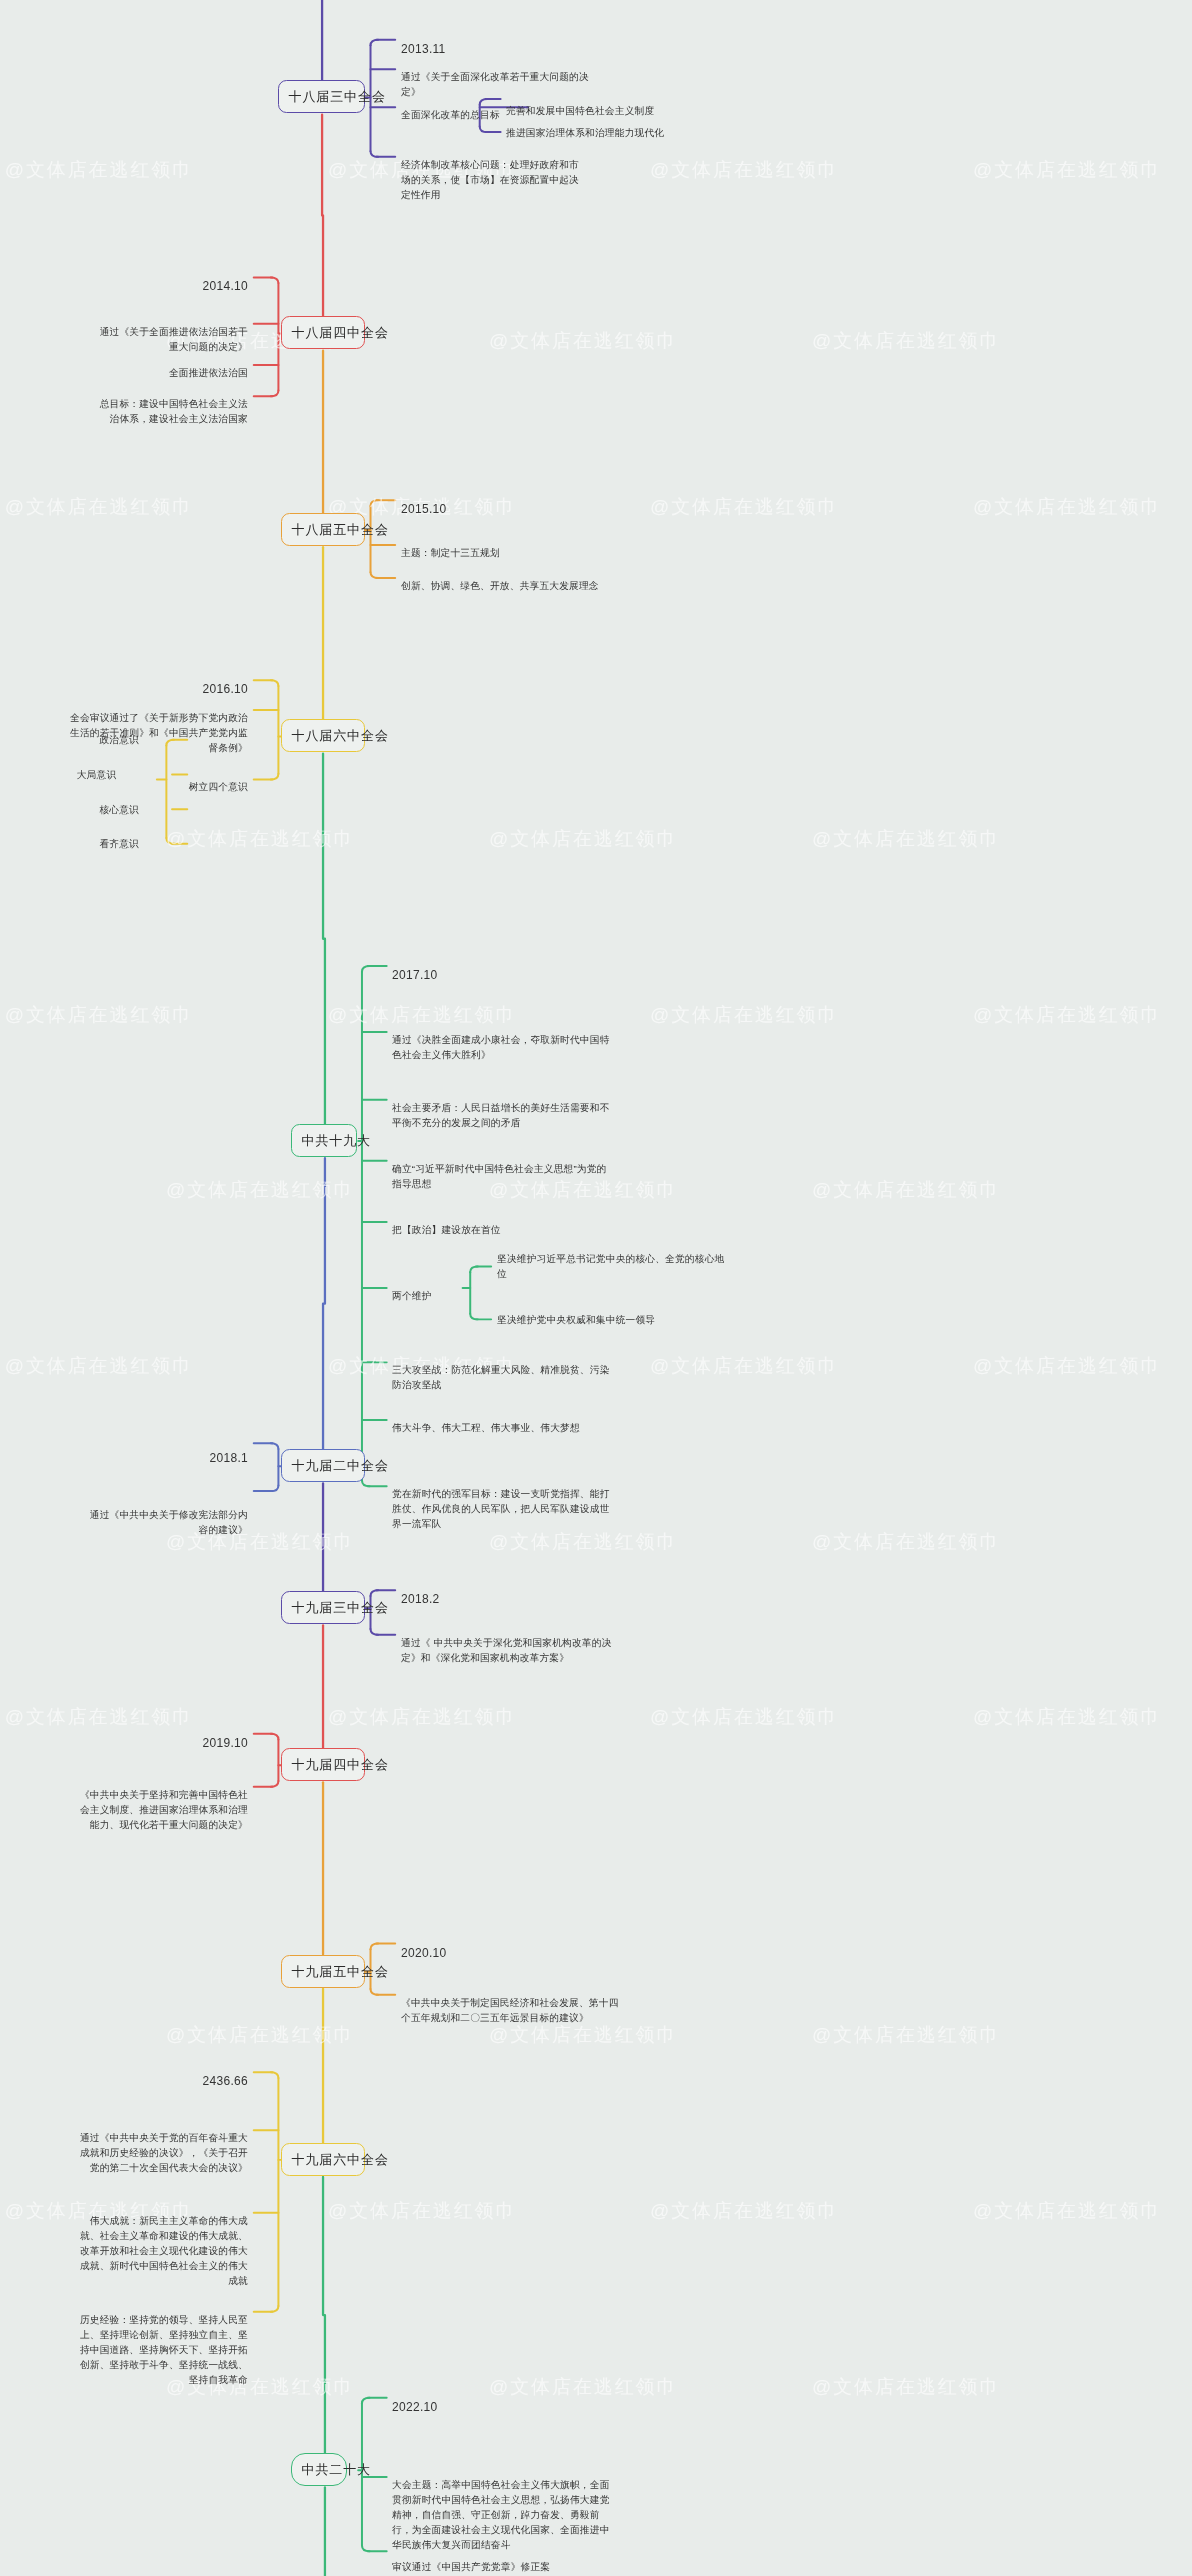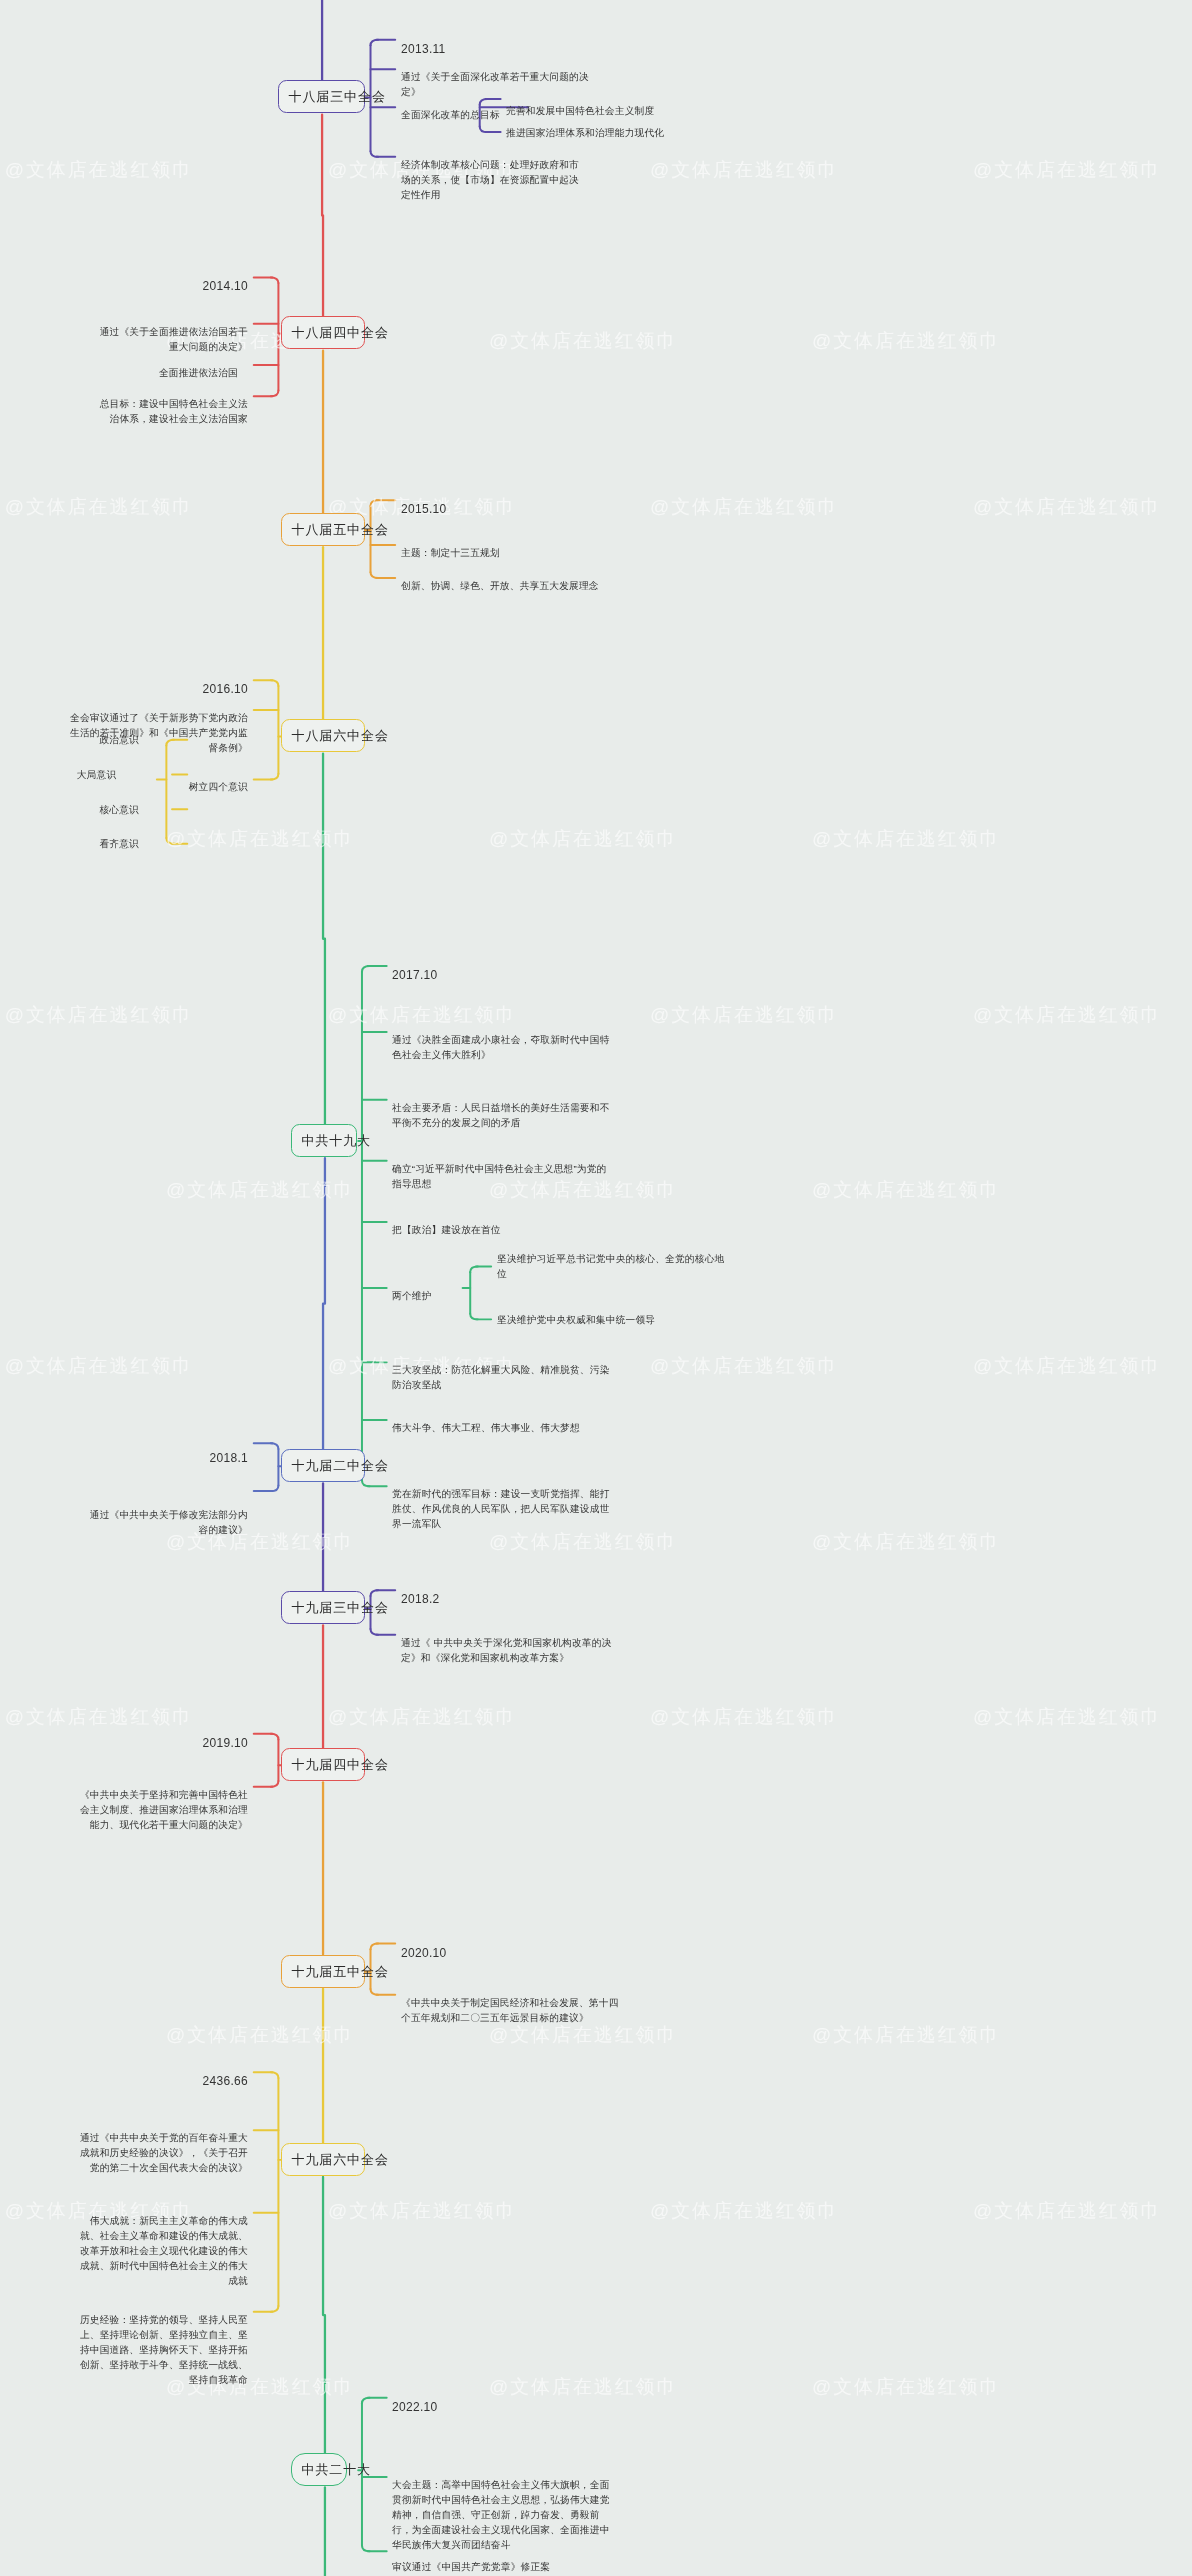--- a/index.html
+++ b/index.html
@@ -219,21 +219,21 @@
       <div class="node" style="left: 278px; top: 80px; width: 87px; border-color: rgb(91, 75, 168);">十八届三中全会</div>
       <div class="leaf r date" style="width: 114px; left: 401px; top: 40px; transform: none; margin-top: 0px; position: absolute; white-space: normal;">2013.11</div>
       <div class="leaf r" style="width: 199px; left: 401px; top: 69px; transform: none; margin-top: 0px; position: absolute; white-space: normal;">通过《关于全面深化改革若干重大问题的决定》</div>
       <div class="leaf r" style="width: 123px; left: 401px; top: 107px; transform: none; margin-top: 0px; position: absolute; white-space: normal;">全面深化改革的总目标</div>
       <div class="leaf r" style="width: 199px; left: 506px; white-space: normal; top: 103px;">完善和发展中国特色社会主义制度</div>
       <div class="leaf r" style="width: 204px; left: 506px; white-space: normal; top: 125px;">推进国家治理体系和治理能力现代化</div>
       <div class="leaf r" style="width: 180px; left: 401px; top: 157px; transform: none; margin-top: 0px; position: absolute; white-space: normal;">经济体制改革核心问题：处理好政府和市场的关系，使【市场】在资源配置中起决定性作用</div>
       <div class="node" style="left: 281px; top: 316px; width: 84px; border-color: rgb(224, 82, 82);">十八届四中全会</div>
       <div class="leaf l date" style="width: 76px; left: 172px; top: 277px; transform: none; margin-top: 0px; position: absolute; white-space: normal;">2014.10</div>
       <div class="leaf l" style="width: 157px; left: 91px; top: 324px; transform: none; margin-top: 0px; position: absolute; white-space: normal;">通过《关于全面推进依法治国若干重大问题的决定》</div>
-      <div class="leaf l" style="width: 114px; left: 124px; top: 365px; transform: none; margin-top: 0px; position: absolute; white-space: normal;">全面推进依法治国</div>
+      <div class="leaf l" style="width: 114px; left: 134px; top: 365px; transform: none; margin-top: 0px; position: absolute; white-space: normal;">全面推进依法治国</div>
       <div class="leaf l" style="width: 157px; left: 91px; top: 396px; transform: none; margin-top: 0px; position: absolute; white-space: normal;">总目标：建设中国特色社会主义法治体系，建设社会主义法治国家</div>
       <div class="node" style="left: 281px; top: 513px; width: 84px; border-color: rgb(232, 161, 58);">十八届五中全会</div>
       <div class="leaf r date" style="width: 76px; left: 401px; top: 500px; transform: none; margin-top: 0px; position: absolute; white-space: normal;">2015.10</div>
       <div class="leaf r" style="width: 171px; left: 401px; top: 545px; transform: none; margin-top: 0px; position: absolute; white-space: normal;">主题：制定十三五规划</div>
       <div class="leaf r" style="width: 218px; left: 401px; top: 578px; transform: none; margin-top: 0px; position: absolute; white-space: normal;">创新、协调、绿色、开放、共享五大发展理念</div>
       <div class="node" style="left: 281px; top: 719px; width: 84px; border-color: rgb(232, 200, 58);">十八届六中全会</div>
       <div class="leaf l date" style="width: 76px; left: 172px; top: 680px; transform: none; margin-top: 0px; position: absolute; white-space: normal;">2016.10</div>
       <div class="leaf l" style="width: 185px; left: 63px; top: 710px; transform: none; margin-top: 0px; position: absolute; white-space: normal;">全会审议通过了《关于新形势下党内政治生活的若干准则》和《中国共产党党内监督条例》</div>
       <div class="leaf l" style="width: 95px; left: 153px; top: 779px; transform: none; margin-top: 0px; position: absolute; white-space: normal;">树立四个意识</div>
       <div class="leaf l" style="width: 85px; left: 54px; white-space: normal; top: 732px;">政治意识</div>

